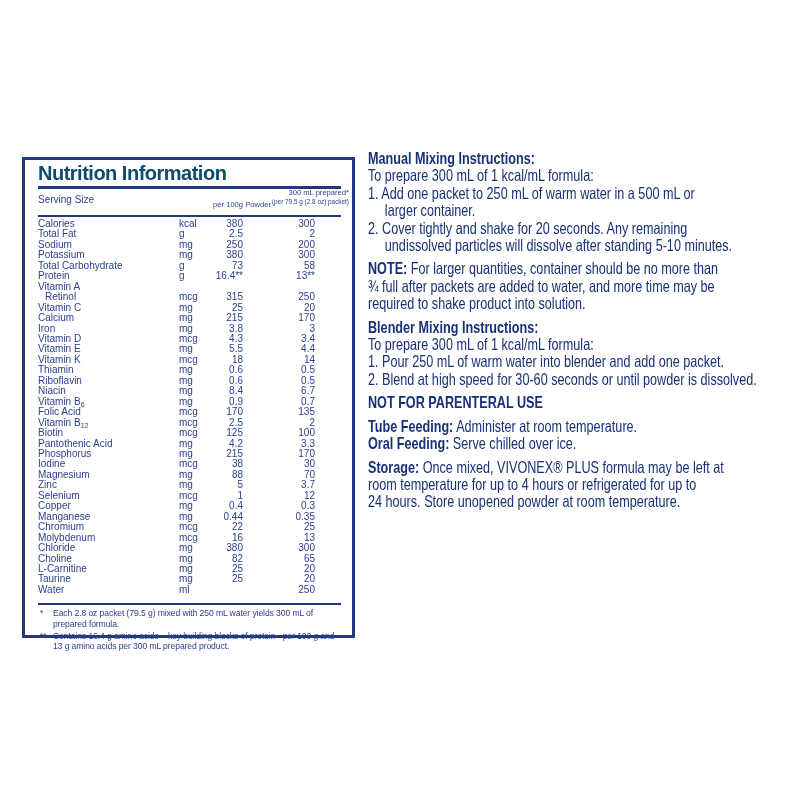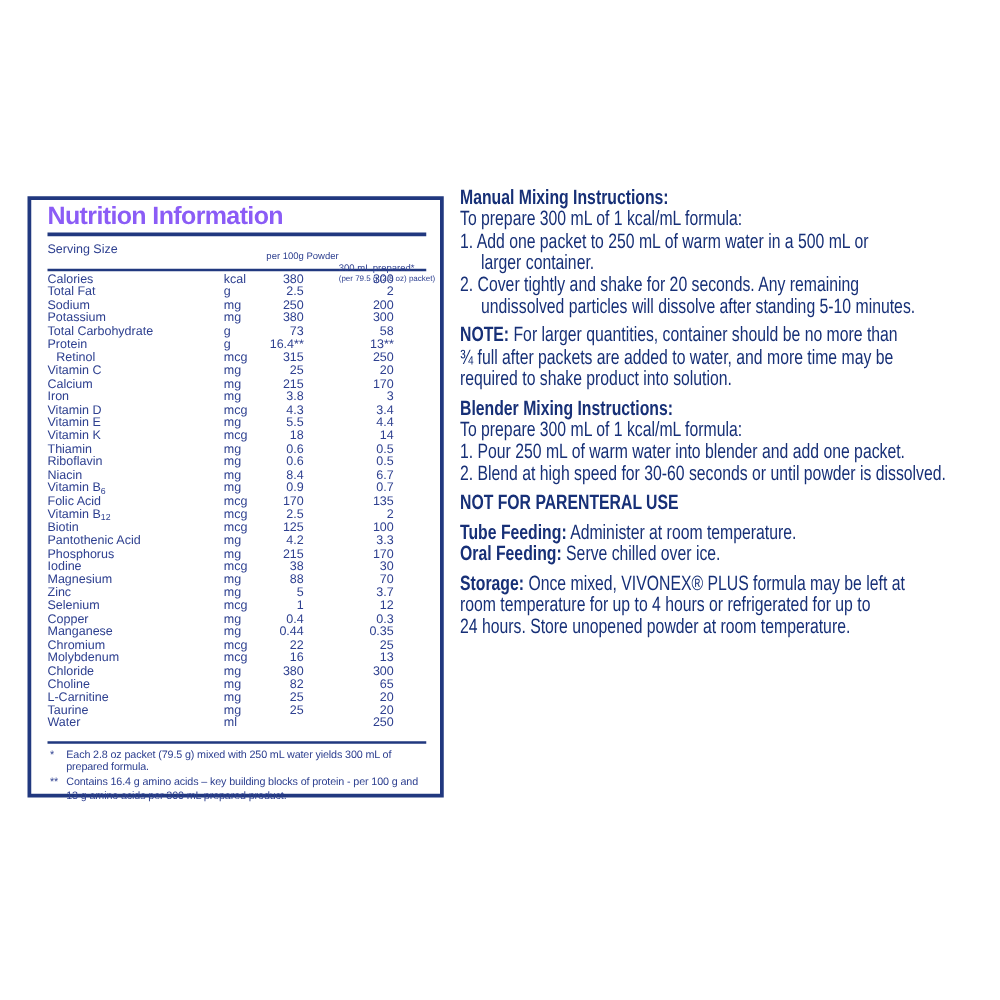--- a/index.html
+++ b/index.html
@@ -9,28 +9,28 @@
     -webkit-font-smoothing:antialiased;
   }
   
   .nutrition-box{
     position:absolute;left:22px;top:157px;width:333px;height:481px;
     border:3px solid #21387f;background:#fff;box-sizing:border-box;
     padding:2px 11px 0 13px;color:#2e4090;
   }
   .panel-title{
     margin:0;font-size:20px;font-weight:bold;letter-spacing:-0.5px;
-    line-height:23px;color:#8b5cf6;border-bottom:3px solid #21387f;
+    line-height:23px;color:#0c4a6e;border-bottom:3px solid #21387f;
     padding-bottom:1px;
   }
   .hdr{position:relative;height:26px;border-bottom:2px solid #21387f;}
   .serving-size{position:absolute;left:0;top:5px;font-size:10px;}
   .colh1{position:absolute;left:163px;top:12px;width:82px;text-align:center;
     font-size:7.6px;line-height:8.5px;}
-  .colh2{position:absolute;left:233px;top:22px;width:78px;text-align:left;
+  .colh2{position:absolute;left:233px;top:0;width:78px;text-align:right;
     font-size:7.6px;line-height:8.5px;}
   .colh2 .sub{font-size:6.4px;line-height:7.5px;}
   .rows{margin-top:2px;border-bottom:2px solid #21387f;padding-bottom:8px;}
   .row{display:flex;font-size:10px;line-height:10.45px;padding-right:26px;}
   .row .n{flex:1;white-space:nowrap;}
   .row .n.ind{padding-left:7px;}
   .row .n sub{font-size:7px;vertical-align:-2px;line-height:0;}
   .row .u{width:34px;}
   .row .v1{width:30px;text-align:right;white-space:nowrap;}
   .row .v2{width:72px;text-align:right;white-space:nowrap;}
@@ -94,20 +94,26 @@
         <span class="v1">73</span>
         <span class="v2">58</span>
       </div>
       <div class="row">
         <span class="n">Protein</span>
         <span class="u">g</span>
         <span class="v1">16.4**</span>
         <span class="v2">13**</span>
       </div>
       <div class="row">
+        <span class="n">Vitamin A</span>
+        <span class="u"></span>
+        <span class="v1"></span>
+        <span class="v2"></span>
+      </div>
+      <div class="row">
         <span class="n ind">Retinol</span>
         <span class="u">mcg</span>
         <span class="v1">315</span>
         <span class="v2">250</span>
       </div>
       <div class="row">
         <span class="n">Vitamin C</span>
         <span class="u">mg</span>
         <span class="v1">25</span>
         <span class="v2">20</span>

